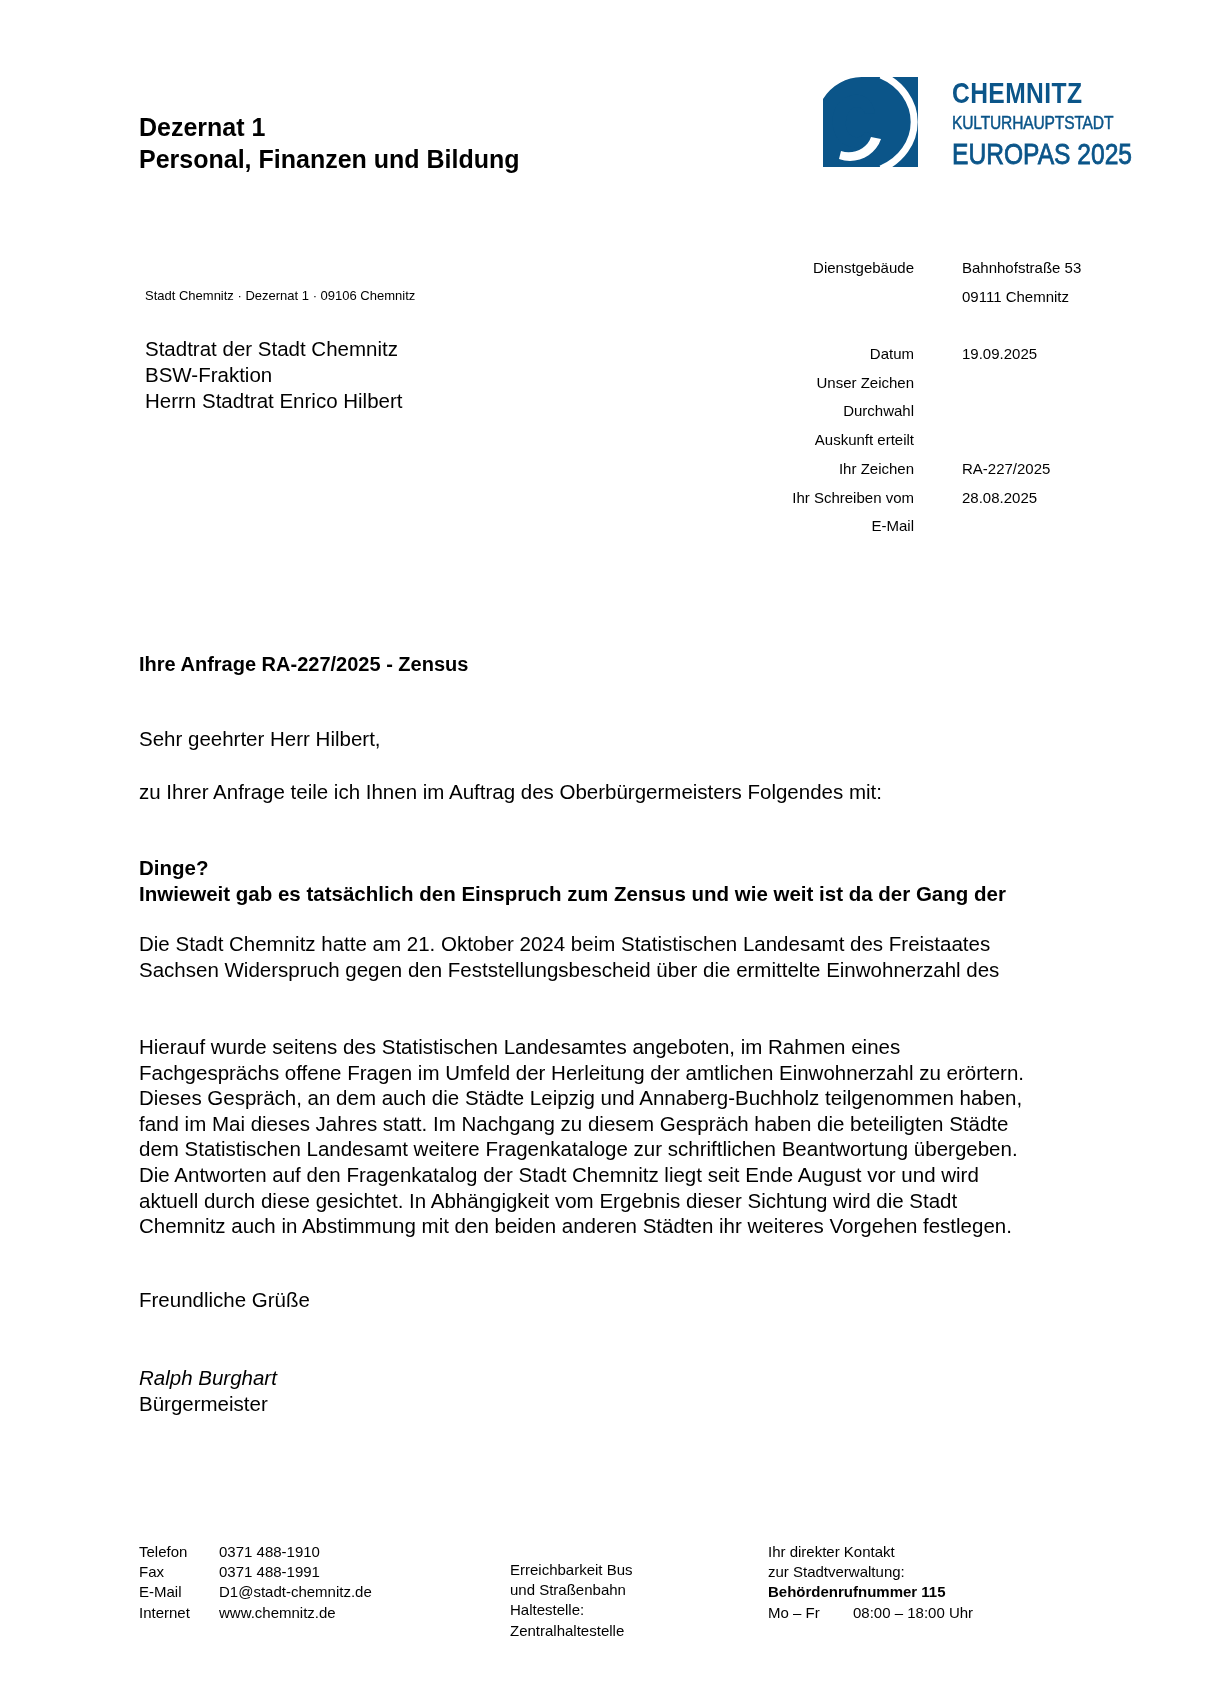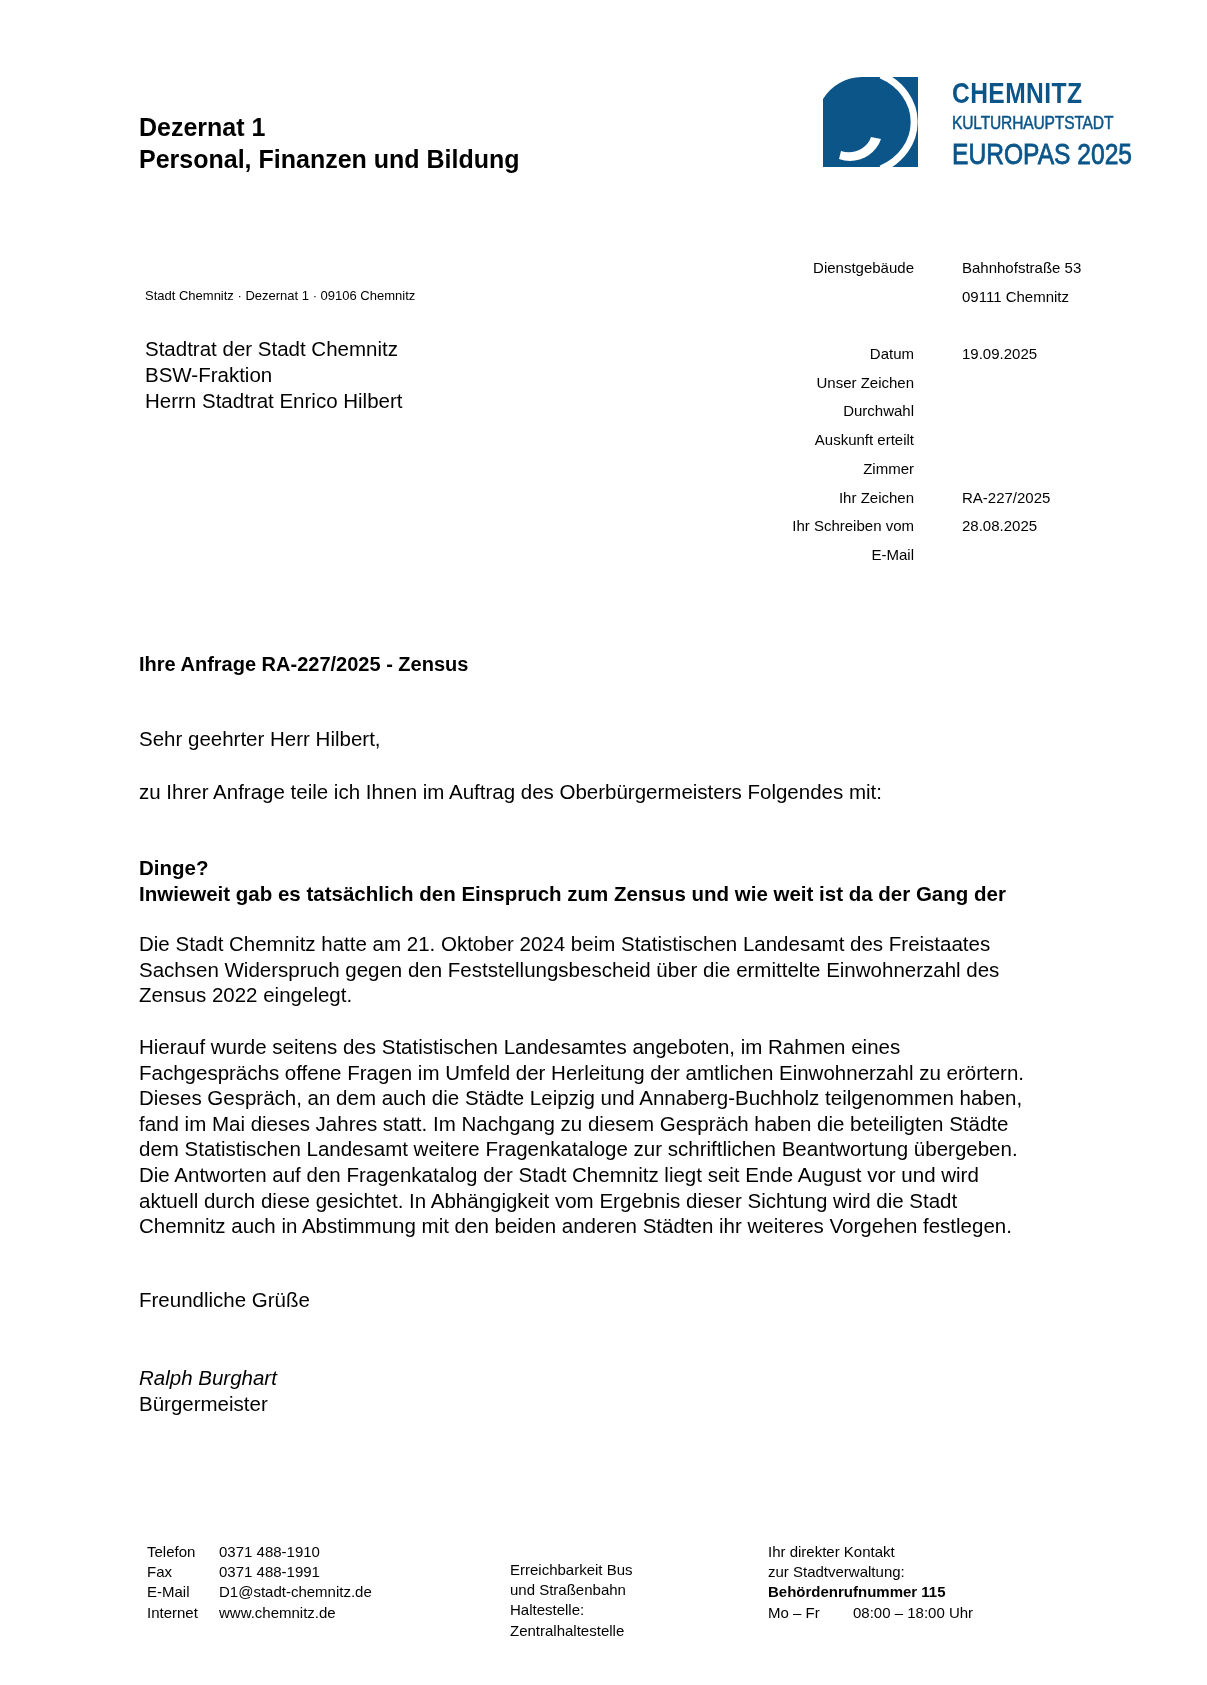--- a/index.html
+++ b/index.html
@@ -39,21 +39,21 @@
     .para2 { top: 1007px; }
     .para .line { display: block; white-space: nowrap; }
 
     .closing { left: 139px; top: 1261px; font-size: 20.5px; line-height: 24px; }
     .signer { left: 139px; top: 1338px; font-size: 20.5px; line-height: 26px; font-style: italic; }
     .signer-title { left: 139px; top: 1364px; font-size: 20.5px; line-height: 26px; }
 
     .footer { position: absolute; top: 1542px; font-size: 15px; line-height: 20.2px; }
     .f1 { left: 139px; }
     .f1 .row { position: relative; height: 20.2px; }
-    .f1 .k { position: absolute; left: 8px; white-space: nowrap; }
+    .f1 .k { position: absolute; left: 0; white-space: nowrap; }
     .f1 .v { position: absolute; left: 80px; white-space: nowrap; }
     .f2 { left: 510px; margin-top: 18px; }
     .f3 { left: 768px; }
     .f2 div, .f3 div { white-space: nowrap; height: 20.2px; }
     .bold { font-weight: bold; }
     .hours-k { display: inline-block; width: 85px; }
   </style>
 </head>
 <body>
 
@@ -105,24 +105,20 @@
   </div>
   <div class="meta-row">
     <span class="meta-label">Durchwahl</span>
     <span class="meta-value"></span>
   </div>
   <div class="meta-row">
     <span class="meta-label">Auskunft erteilt</span>
     <span class="meta-value"></span>
   </div>
   <div class="meta-row">
-    <span class="meta-label">Zimmer</span>
-    <span class="meta-value"></span>
-  </div>
-  <div class="meta-row">
     <span class="meta-label">Ihr Zeichen</span>
     <span class="meta-value">RA-227/2025</span>
   </div>
   <div class="meta-row">
     <span class="meta-label">Ihr Schreiben vom</span>
     <span class="meta-value">28.08.2025</span>
   </div>
   <div class="meta-row">
     <span class="meta-label">E-Mail</span>
     <span class="meta-value"></span>
@@ -134,21 +130,20 @@
 <div class="abs intro">zu Ihrer Anfrage teile ich Ihnen im Auftrag des Oberbürgermeisters Folgendes mit:</div>
 
 <div class="abs question para" style="font-weight:bold;">
   <span class="line">Dinge?</span>
   <span class="line">Inwieweit gab es tatsächlich den Einspruch zum Zensus und wie weit ist da der Gang der</span>
 </div>
 
 <div class="abs para para1">
   <span class="line">Die Stadt Chemnitz hatte am 21. Oktober 2024 beim Statistischen Landesamt des Freistaates</span>
   <span class="line">Sachsen Widerspruch gegen den Feststellungsbescheid über die ermittelte Einwohnerzahl des</span>
-  <span class="line">Zensus 2022 eingelegt.</span>
 </div>
 
 <div class="abs para para2">
   <span class="line">Hierauf wurde seitens des Statistischen Landesamtes angeboten, im Rahmen eines</span>
   <span class="line">Fachgesprächs offene Fragen im Umfeld der Herleitung der amtlichen Einwohnerzahl zu erörtern.</span>
   <span class="line">Dieses Gespräch, an dem auch die Städte Leipzig und Annaberg-Buchholz teilgenommen haben,</span>
   <span class="line">fand im Mai dieses Jahres statt. Im Nachgang zu diesem Gespräch haben die beteiligten Städte</span>
   <span class="line">dem Statistischen Landesamt weitere Fragenkataloge zur schriftlichen Beantwortung übergeben.</span>
   <span class="line">Die Antworten auf den Fragenkatalog der Stadt Chemnitz liegt seit Ende August vor und wird</span>
   <span class="line">aktuell durch diese gesichtet. In Abhängigkeit vom Ergebnis dieser Sichtung wird die Stadt</span>

